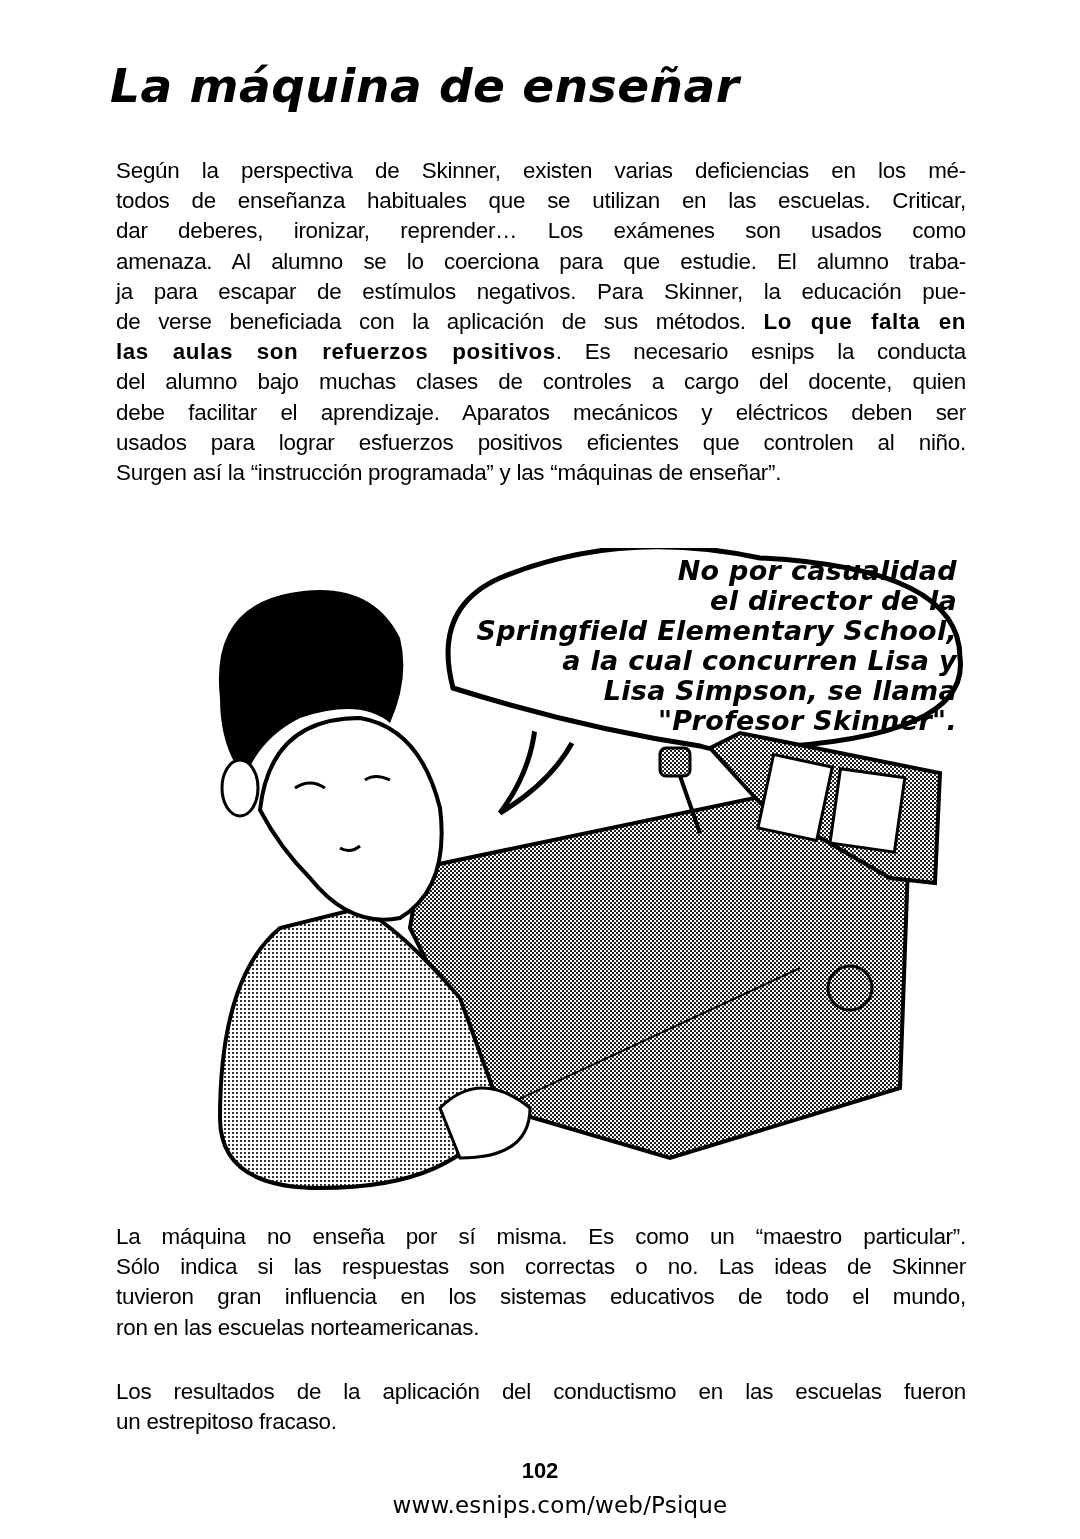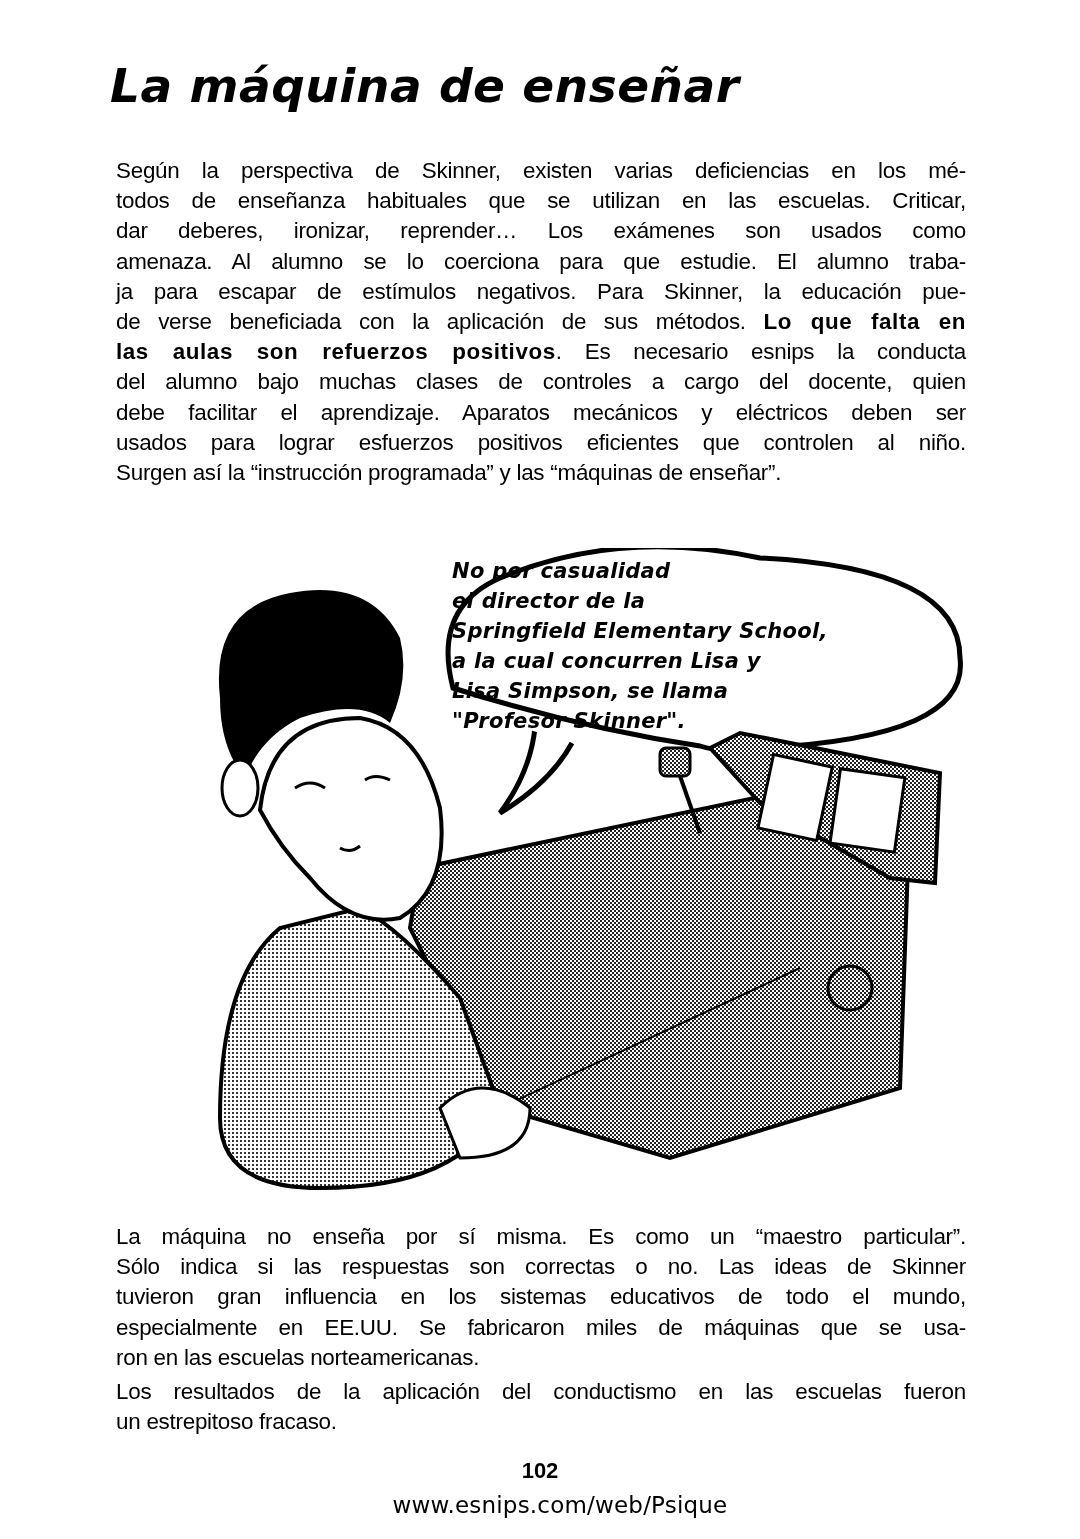--- a/index.html
+++ b/index.html
@@ -19,22 +19,22 @@
     }
     .para .line { display: block; text-align: justify; text-align-last: justify; white-space: nowrap; }
     .para .line.last { text-align-last: left; }
     .p1 { top: 132px; margin-top: 24px; }
     .p2 { top: 1222px; }
     .p3 { top: 1377px; }
     .para b { font-weight: bold; letter-spacing: 0.6px; }
     .illustration { position: absolute; left: 200px; top: 548px; width: 780px; height: 652px; }
     .bubble-text {
       position: absolute; left: 452px; top: 556px; width: 505px;
-      text-align: left; font-family: "DejaVu Sans", sans-serif; font-style: italic; font-weight: bold;
-      font-size: 21px; line-height: 30px; letter-spacing: 0.3px;
+      text-align: right; font-family: "DejaVu Sans", sans-serif; font-style: italic; font-weight: bold;
+      font-size: 27px; line-height: 30px; letter-spacing: 0.3px;
     }
     .bubble-text span { display: block; }
     .page-number {
       position: absolute; left: 0; width: 1080px; top: 1458px; text-align: center;
       font-size: 22px; font-weight: bold;
     }
     .footer-url {
       position: absolute; left: 0; width: 1080px; top: 1492px; text-align: center;
       font-family: "DejaVu Sans", sans-serif; font-size: 23px; letter-spacing: 0.2px; padding-left: 20px;
     }
@@ -106,21 +106,20 @@
   <span>Springfield Elementary School,</span>
   <span>a la cual concurren Lisa y</span>
   <span>Lisa Simpson, se llama</span>
   <span>"Profesor Skinner".</span>
 </div>
 
 <div class="para p2">
   <span class="line">La máquina no enseña por sí misma. Es como un “maestro particular”.</span>
   <span class="line">Sólo indica si las respuestas son correctas o no. Las ideas de Skinner</span>
   <span class="line">tuvieron gran influencia en los sistemas educativos de todo el mundo,</span>
-  <span class="line">especialmente en EE.UU. Se fabricaron miles de máquinas que se usa-</span>
   <span class="line last">ron en las escuelas norteamericanas.</span>
 </div>
 
 <div class="para p3">
   <span class="line">Los resultados de la aplicación del conductismo en las escuelas fueron</span>
   <span class="line last">un estrepitoso fracaso.</span>
 </div>
 
 <div class="page-number">102</div>
 <div class="footer-url">www.esnips.com/web/Psique</div>

